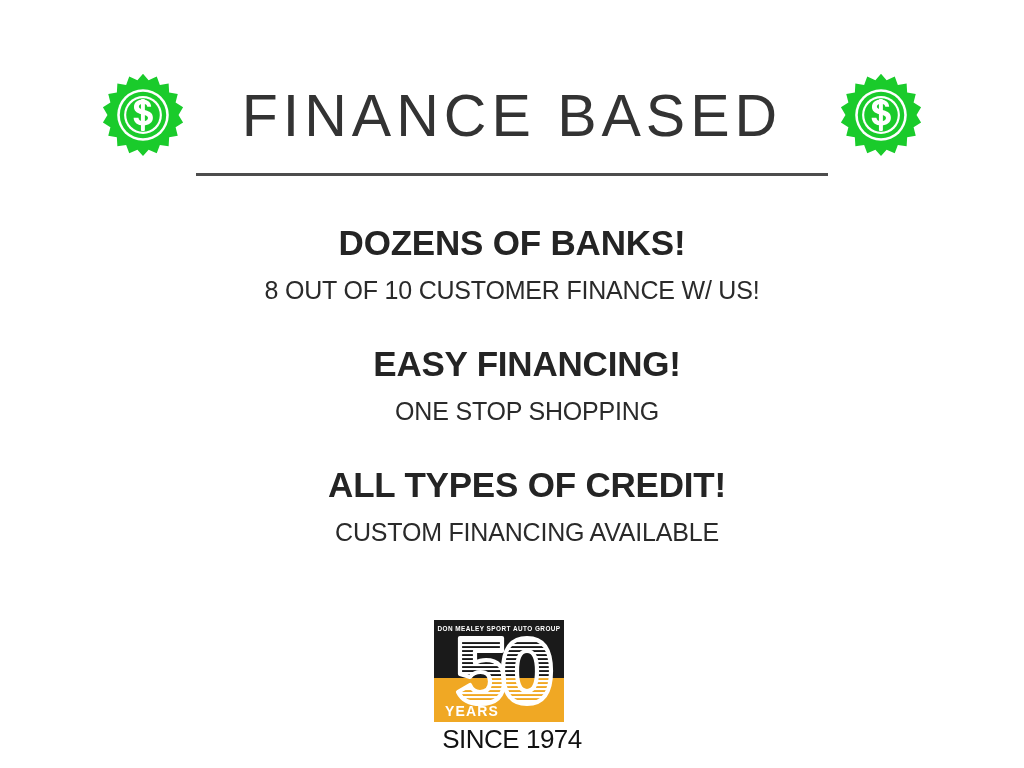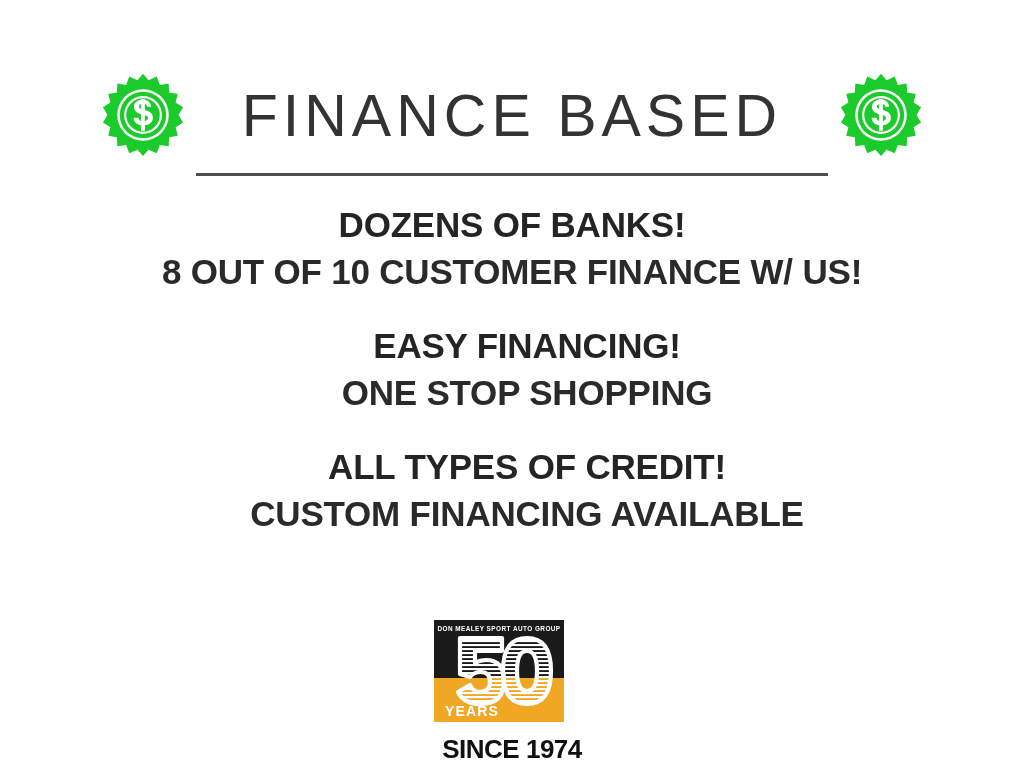--- a/index.html
+++ b/index.html
@@ -53,37 +53,37 @@
     top: 101px;
     width: 632px;
     height: 3px;
     background: #4d4d4d;
   }
 
   
   #messages {
     position: absolute;
     left: 0;
-    top: 202px;
+    top: 220px;
     width: 1024px;
   }
   .msg-block { width: 1024px; text-align: center; }
   .msg-block + .msg-block { margin-top: 27px; padding-left: 15px; }
 
   .msg-head {
     font-size: 35px;
     font-weight: bold;
     letter-spacing: -0.2px;
     color: #242424;
     line-height: 46px;
     white-space: nowrap;
   }
   .msg-sub {
-    font-size: 35px;
-    font-weight: 700;
+    font-size: 25px;
+    font-weight: 400;
     letter-spacing: -0.2px;
     color: #2a2a2a;
     line-height: 48px;
     white-space: nowrap;
   }
 
   
   #logo {
     position: absolute;
     left: 402px;
@@ -92,23 +92,23 @@
     text-align: center;
   }
   #logo-badge {
     position: relative;
     width: 156px;
     height: 102px;
     margin: 0 auto;
   }
   #logo-badge svg { display: block; width: 130px; height: 102px; }
   #logo-since {
-    margin-top: 13px;
+    margin-top: 3px;
     font-size: 26px;
-    font-weight: bold;
+    font-weight: normal;
     letter-spacing: -0.5px;
     color: #111111;
     line-height: 29px;
     white-space: nowrap;
   }
 </style>
 </head>
 <body>
 
 <div id="header">

